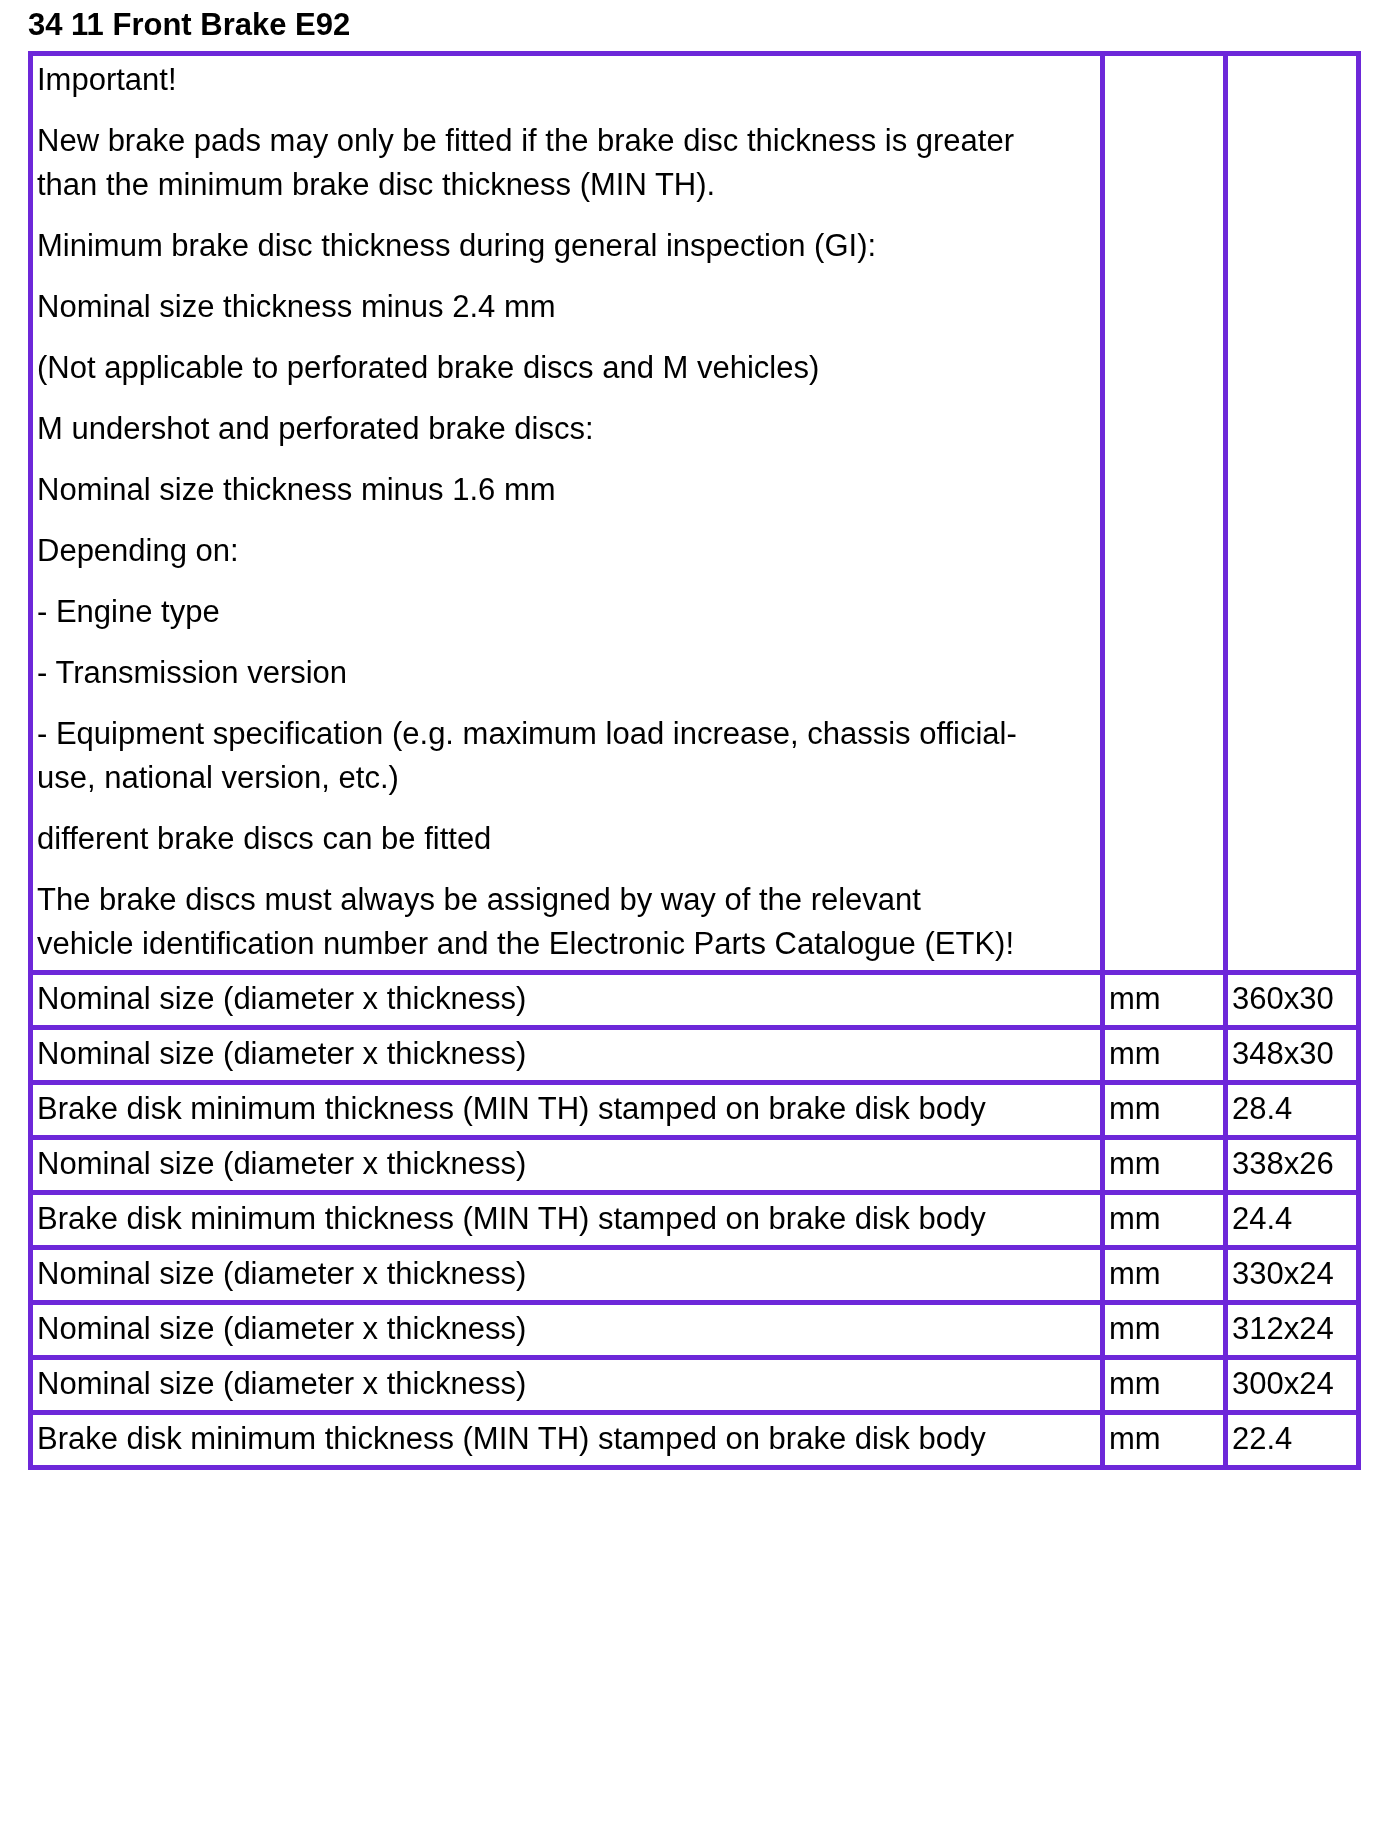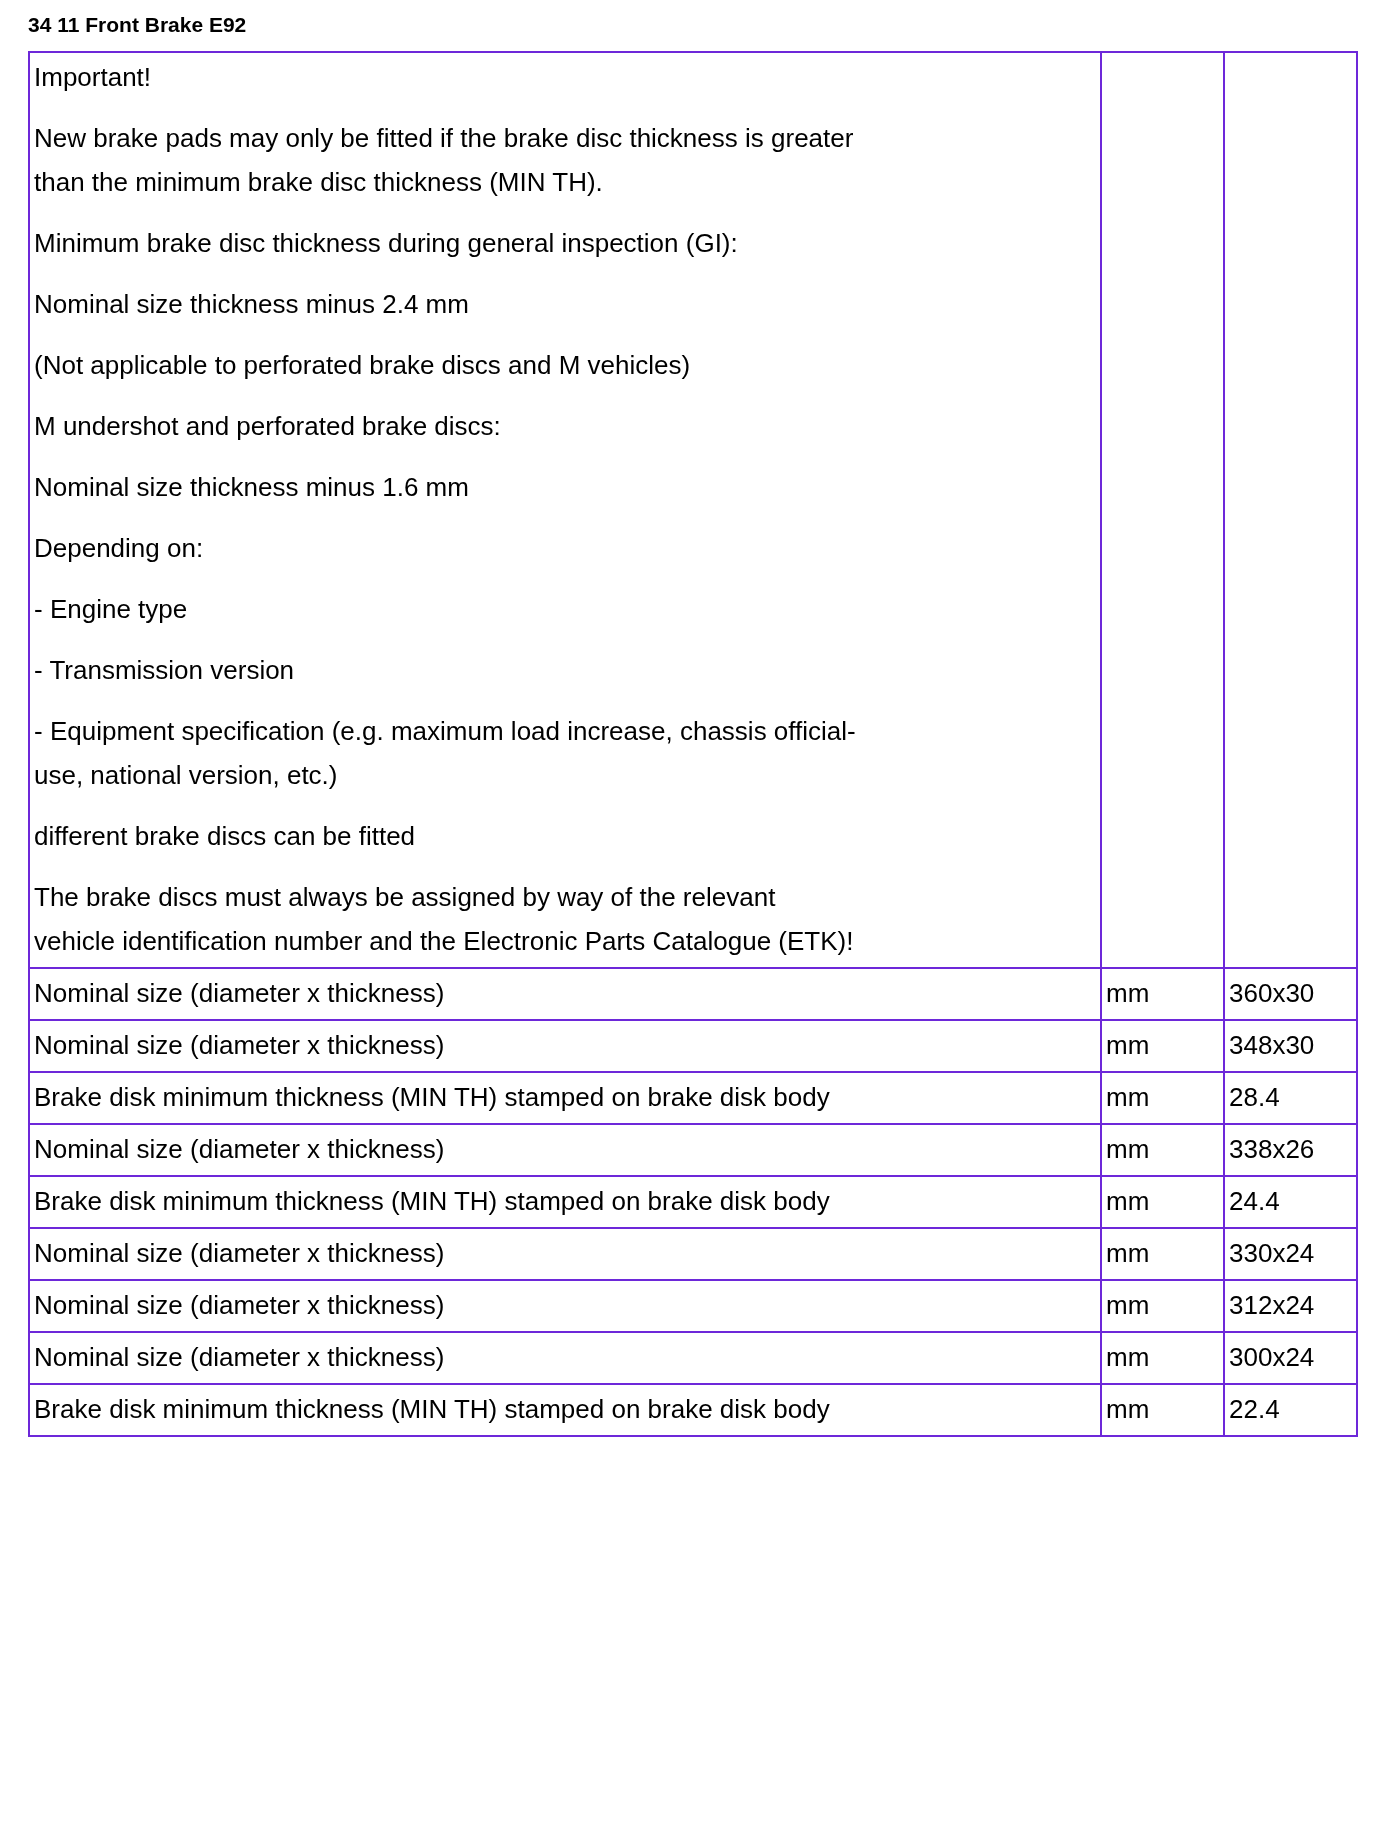--- a/index.html
+++ b/index.html
@@ -7,39 +7,39 @@
     width: 1392px;
     height: 1824px;
     background: #ffffff;
     color: #000000;
     font-family: "Liberation Sans", sans-serif;
     overflow: hidden;
     box-sizing: border-box;
     padding: 6px 0 0 28px;
   }
   .page-title {
-    font-size: 21px;
+    font-size: 31px;
     line-height: 38px;
     font-weight: bold;
     margin: 0 0 7px 0;
     white-space: nowrap;
   }
   table.spec-table {
     border-collapse: collapse;
     table-layout: fixed;
     width: 1328px;
   }
   col.c1 { width: 1072px; }
   col.c2 { width: 123px; }
   col.c3 { width: 133px; }
   td {
-    border: 2px solid #6d28d9;
+    border: 5px solid #6d28d9;
     vertical-align: top;
     padding: 2px 6px 4px 4px;
-    font-size: 26px;
+    font-size: 31px;
     line-height: 44px;
     overflow: hidden;
   }
   td p {
     margin: 0 0 17px 0;
     white-space: pre-line; 
   }
   td p:last-child { margin-bottom: 0; }
 </style>
 </head>

